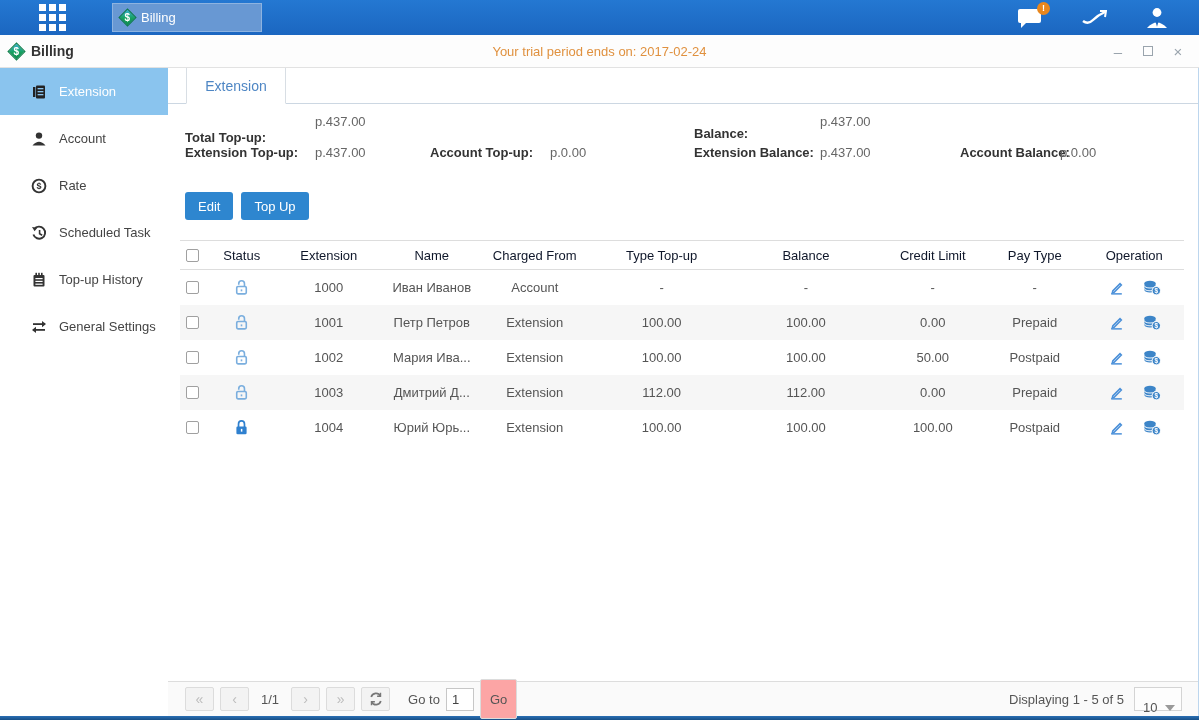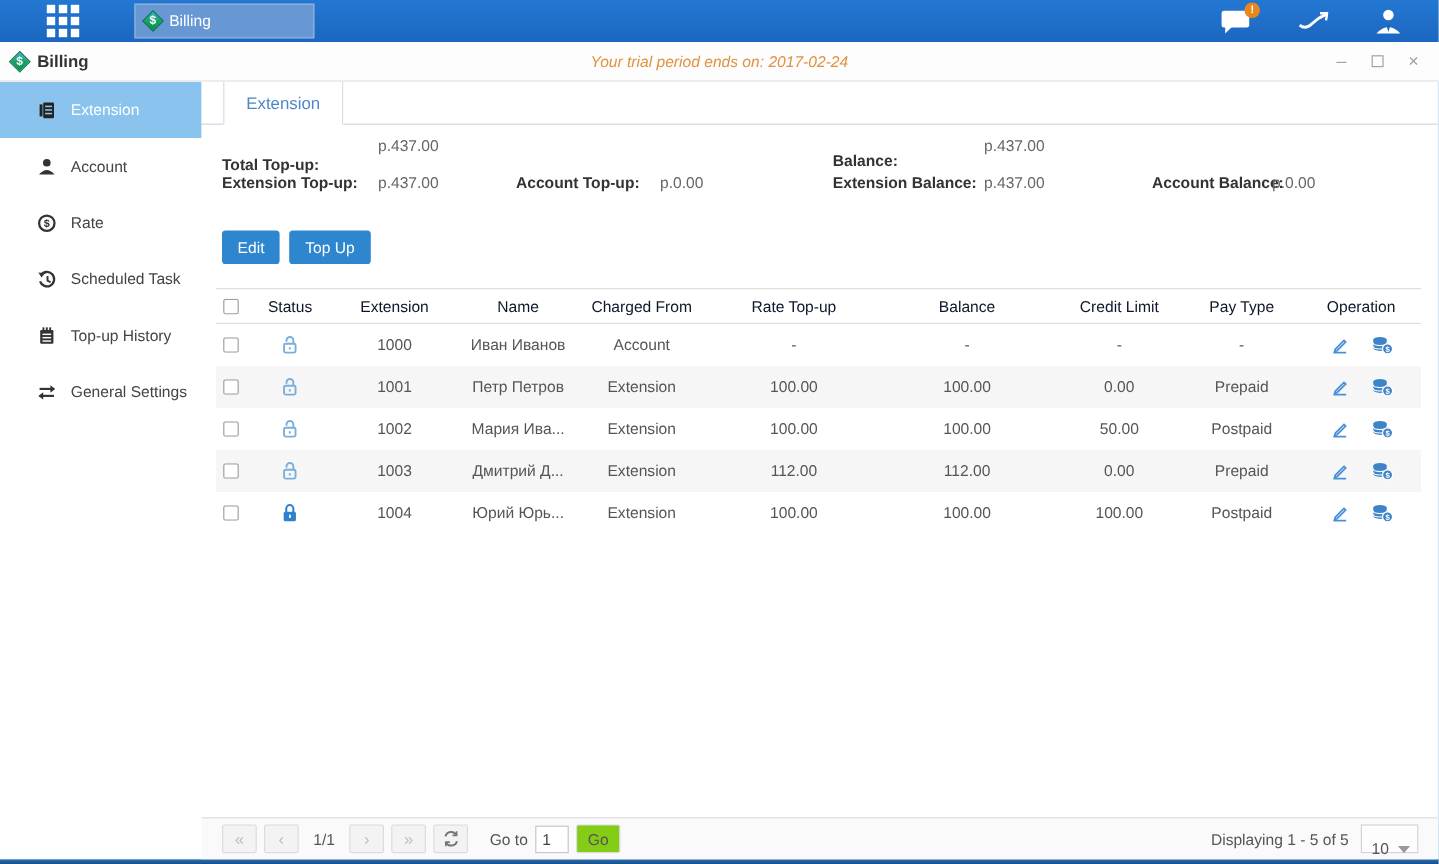--- a/index.html
+++ b/index.html
@@ -29,21 +29,21 @@
     border:1px solid #0b7b47; display:flex; align-items:center; justify-content:center;
     flex:0 0 auto; }
   .diamond b { transform:rotate(-45deg); color:#fff; font-size:10px; line-height:1; }
 
   
   .titlebar { height:33px; background:#fdfdfd; border-bottom:1px solid #e2e2e2;
     display:flex; align-items:center; position:relative; }
   .win-title { display:flex; align-items:center; gap:8px; margin-left:10px;
     font-weight:bold; font-size:14px; color:#333; }
   .trial { position:absolute; left:0; right:0; text-align:center;
-    color:#e0913f; font-size:13px; pointer-events:none;font-style:italic; }
+    color:#e0913f; font-size:13px; pointer-events:none; }
   .win-controls { position:absolute; right:14px; display:flex; gap:16px;
     color:#9aa4ad; align-items:center; }
   .wc { width:14px; height:14px; display:flex; align-items:center; justify-content:center;
     cursor:pointer; font-size:15px; }
   .wc-max { width:10px; height:10px; border:1px solid #9aa4ad; }
 
   
   .content { display:flex; height:648px; border-right:1px solid #bcd6ee; }
   .sidebar { width:168px; background:#fff; flex:0 0 auto; }
   .side-item { height:47px; display:flex; align-items:center; gap:12px;
@@ -94,21 +94,21 @@
   .spacer { flex:1; }
   .pagebar { height:35px; background:#fafafa; border-top:1px solid #ddd;
     display:flex; align-items:center; padding:0 16px 0 17px; gap:6px; color:#555; }
   .pg-btn { width:29px; height:24px; background:#f3f3f3; border:1px solid #dcdcdc;
     border-radius:2px; display:flex; align-items:center; justify-content:center;
     color:#bdbdbd; font-size:14px; cursor:pointer; }
   .pg-ind { margin:0 6px; color:#555; }
   .goto-label { margin-left:12px; }
   .goto-input { width:28px; height:23px; border:1px solid #c7c7c7; font-family:inherit;
     font-size:13px; padding-left:5px; color:#444; }
-  .go-btn { height:24px; padding:0 9px; background:#84cc16; border:1px solid #dcdcdc;
+  .go-btn { height:40px; padding:0 9px; background:#fca5a5; border:1px solid #dcdcdc;
     border-radius:2px; font-family:inherit; font-size:13px; color:#555; cursor:pointer; }
   .pg-right { margin-left:auto; display:flex; align-items:center; gap:10px; }
   .size-select { width:48px; height:24px; border:1px solid #d4d4d4; background:#fdfdfd;
     display:flex; align-items:center; justify-content:space-between;
     padding:17px 6px 0 8px; color:#555; cursor:pointer; }
   .caret { width:0; height:0; border-left:5px solid transparent;
     border-right:5px solid transparent; border-top:6px solid #9a9a9a; }
 
   .bottom-strip { height:4px; background:linear-gradient(180deg,#2a6fb4,#174f86); }
 </style>
@@ -263,21 +263,21 @@
 
     <div class="table">
       <div class="trow thead">
         <div class="c col-check">
             <span class="cbx"></span>
           </div>
         <div class="c col-status">Status</div>
         <div class="c col-ext">Extension</div>
         <div class="c col-name">Name</div>
         <div class="c col-charged">Charged From</div>
-        <div class="c col-topup">Rate Top-up</div>
+        <div class="c col-topup">Type Top-up</div>
         <div class="c col-balance">Balance</div>
         <div class="c col-credit">Credit Limit</div>
         <div class="c col-paytype">Pay Type</div>
         <div class="c col-op">Operation</div>
       </div>
 
       <div class="trow">
         <div class="c col-check">
             <span class="cbx"></span>
           </div>

